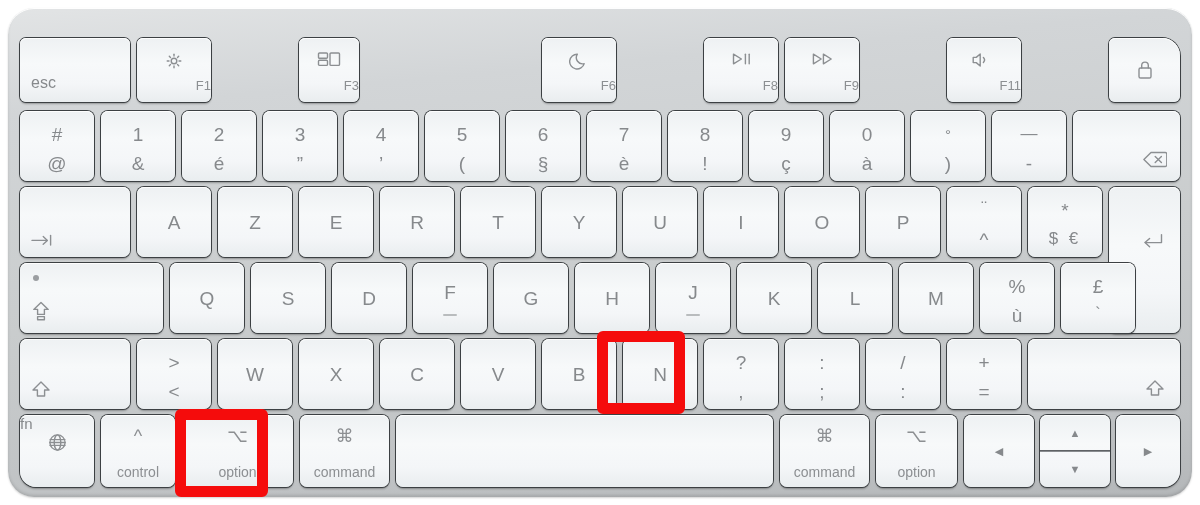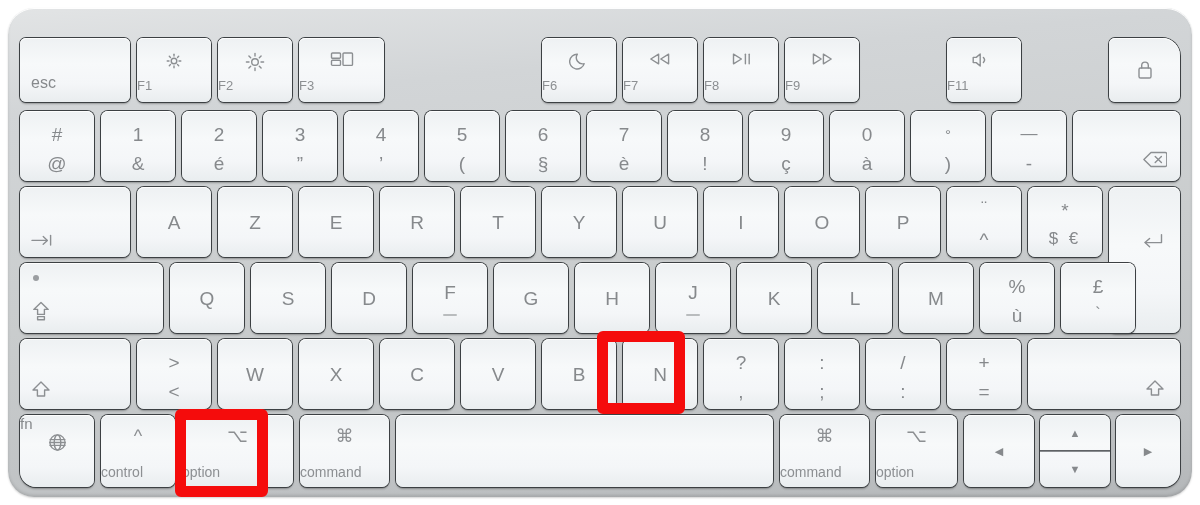--- a/index.html
+++ b/index.html
@@ -45,26 +45,26 @@
     position:absolute;left:0;right:0;text-align:center;
     font-size:19px;line-height:1;color:#86898c;font-weight:400;
   }
   
   .dual .top{top:14px;font-size:19px;}
   .dual .bot{top:43px;font-size:19px;}
   
   .single .lbl{top:50%;transform:translateY(-50%);}
   
   .fnkey .glyph{position:absolute;left:0;right:0;top:13px;text-align:center;height:22px;}
-  .fnkey .flabel{position:absolute;left:0;right:0;top:40px;text-align:left;font-size:13px;color:#8c8f92;}
+  .fnkey .flabel{position:absolute;left:0;right:0;top:40px;text-align:right;font-size:13px;color:#8c8f92;}
   
   .modkey .mglyph{position:absolute;right:9px;top:9px;font-size:17px;color:#8c8f92;line-height:1;}
   .modkey .mword{position:absolute;right:9px;bottom:8px;font-size:14px;color:#8c8f92;line-height:1;}
   .modkey.ctr .mglyph{left:0;right:0;text-align:center;}
-  .modkey.ctr .mword{left:0;right:0;}
+  .modkey.ctr .mword{left:0;right:0;text-align:center;}
   
   .corner .cl{position:absolute;font-size:16px;color:#86898c;line-height:1;}
   .cl.bl{left:11px;bottom:11px;}
   .cl.br{right:13px;bottom:13px;}
   .cl.tr{right:11px;top:11px;margin-top:32px;}
 
   
   .bump{position:absolute;left:50%;margin-left:-7px;bottom:17px;width:14px;height:2px;background:#b9bcbe;border-radius:1px;}
 
   
@@ -106,40 +106,22 @@
             <line x1="5.3" y1="5.3" x2="6.5" y2="6.5"></line>
                 <line x1="13.5" y1="13.5" x2="14.7" y2="14.7"></line>
             <line x1="14.7" y1="5.3" x2="13.5" y2="6.5"></line>
                 <line x1="6.5" y1="13.5" x2="5.3" y2="14.7"></line>
           </g>
             </svg>
         </span>
         <span class="flabel">F1</span>
       </div>
 
-      <div class="key fn-row fnkey" style="left:198px;width:74px;">
-        <span class="glyph">
-          <svg width="22" height="22" viewBox="0 0 22 22">
-              <g class="ico">
-            <circle cx="11" cy="11" r="3.3"></circle>
-            <line x1="11" y1="2.4" x2="11" y2="5"></line>
-                <line x1="11" y1="17" x2="11" y2="19.6"></line>
-            <line x1="2.4" y1="11" x2="5" y2="11"></line>
-                <line x1="17" y1="11" x2="19.6" y2="11"></line>
-            <line x1="4.9" y1="4.9" x2="6.7" y2="6.7"></line>
-                <line x1="15.3" y1="15.3" x2="17.1" y2="17.1"></line>
-            <line x1="17.1" y1="4.9" x2="15.3" y2="6.7"></line>
-                <line x1="6.7" y1="15.3" x2="4.9" y2="17.1"></line>
-          </g>
-            </svg>
-        </span>
-        <span class="flabel">F2</span>
-      </div>
-
-      <div class="key fn-row fnkey" style="left:279px;width:85px;">
+
+      <div class="key fn-row fnkey" style="left:279px;width:60px;">
         <span class="glyph">
           <svg width="24" height="16" viewBox="0 0 24 16">
               <g class="ico">
             <rect x="1.5" y="2" width="9" height="5.2" rx="1"></rect>
             <rect x="1.5" y="9.2" width="9" height="5.2" rx="1"></rect>
             <rect x="13" y="2" width="9.5" height="12.4" rx="1"></rect>
           </g>
             </svg>
         </span>
         <span class="flabel">F3</span>
@@ -151,31 +133,20 @@
         <span class="glyph">
           <svg width="20" height="20" viewBox="0 0 20 20">
               <g class="ico">
             <path d="M15.2 12.6 A7.4 7.4 0 1 1 8.4 3.2 A6.2 6.2 0 0 0 15.2 12.6 Z"></path>
           </g>
             </svg>
         </span>
         <span class="flabel">F6</span>
       </div>
 
-      <div class="key fn-row fnkey" style="left:603px;width:74px;">
-        <span class="glyph">
-          <svg width="30" height="16" viewBox="0 0 30 16">
-              <g class="ico">
-            <path d="M13.6 3.2 L13.6 12.8 L5.8 8 Z"></path>
-            <path d="M23.6 3.2 L23.6 12.8 L15.8 8 Z"></path>
-          </g>
-            </svg>
-        </span>
-        <span class="flabel">F7</span>
-      </div>
 
       <div class="key fn-row fnkey" style="left:684px;width:74px;">
         <span class="glyph">
           <svg width="30" height="16" viewBox="0 0 30 16">
               <g class="ico">
             <path d="M7.5 3.2 L7.5 12.8 L15.4 8 Z"></path>
             <line x1="19.4" y1="3.2" x2="19.4" y2="12.8"></line>
             <line x1="23.2" y1="3.2" x2="23.2" y2="12.8"></line>
           </g>
             </svg>

